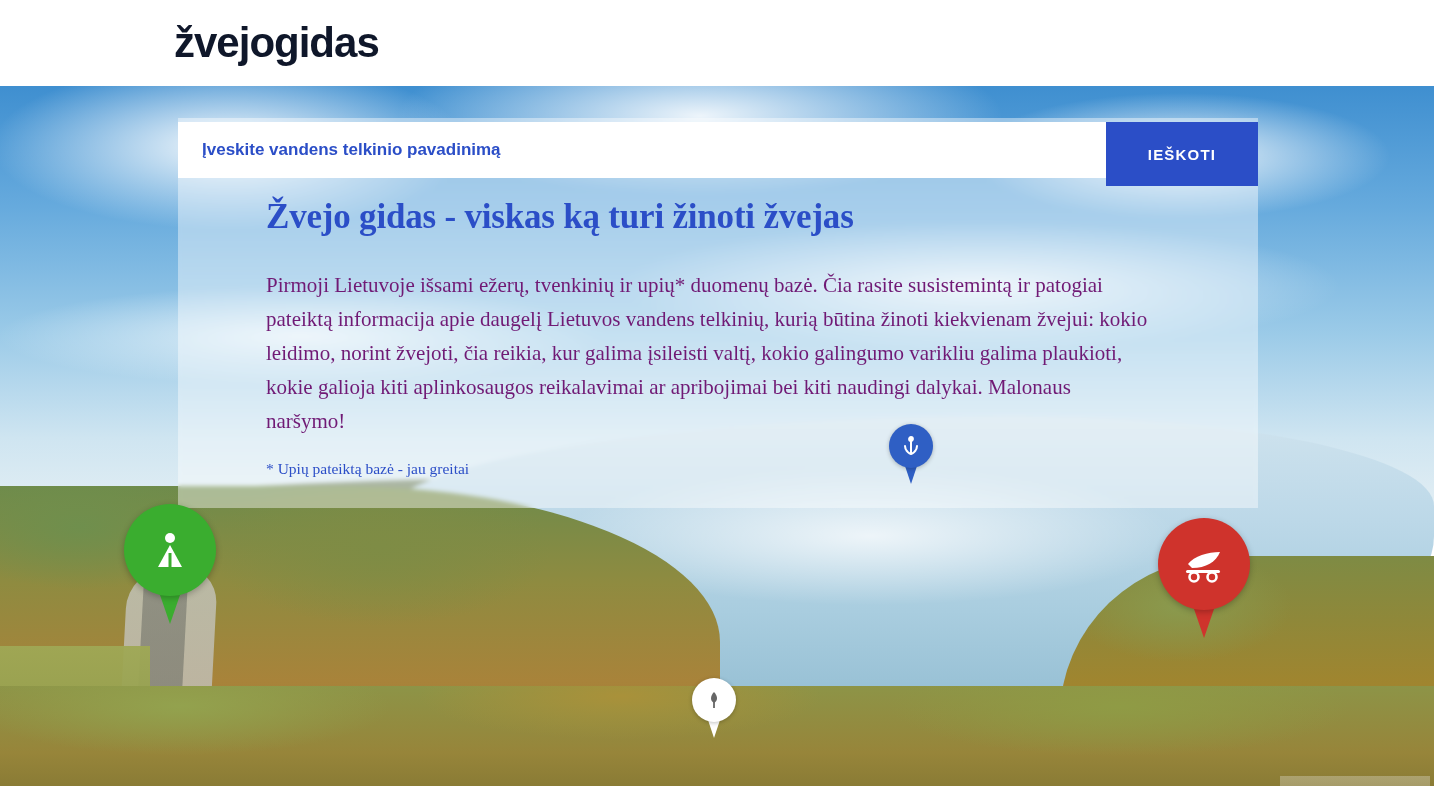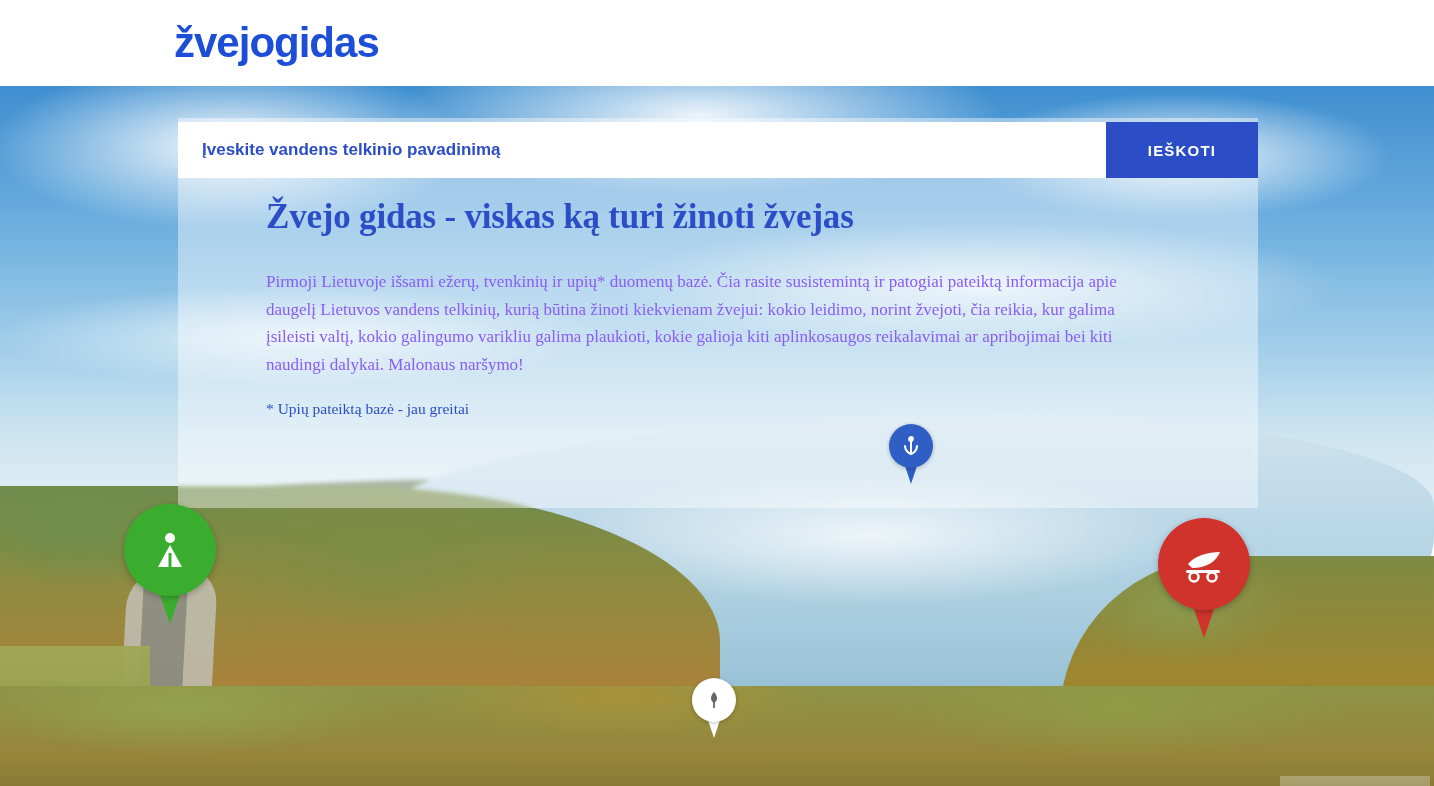--- a/index.html
+++ b/index.html
@@ -18,21 +18,21 @@
     width: 1434px; height: 86px;
     background: #ffffff;
     display: flex;
     align-items: center;
   }
   .logo {
     margin-left: 174px;
     font-size: 42px;
     font-weight: bold;
     letter-spacing: -1px;
-    color: #1d4ed8;
+    color: #0f172a;
     line-height: 1;
     white-space: nowrap;
     user-select: none;
   }
 
   
   .hero {
     position: absolute;
     top: 86px; left: 0;
     width: 1434px; height: 700px;
@@ -162,21 +162,21 @@
     outline: none;
     background: #ffffff;
     font-family: "Liberation Sans", sans-serif;
     font-size: 17px;
     font-weight: bold;
     color: #2b4ec7;
     padding: 1px 24px;
   }
   .search-input::placeholder { color: #2b4ec7; opacity: 1; font-weight: bold; }
   .search-btn {
-    width: 152px; height: 56px;
+    width: 152px; height: 64px;
     background: #2b4ec7;
     border: none;
     color: #ffffff;
     font-family: "Liberation Sans", sans-serif;
     font-size: 15px;
     font-weight: bold;
     letter-spacing: 1.2px;
     cursor: pointer;
   }
 
@@ -190,23 +190,23 @@
     margin: 0;
     font-size: 35px;
     font-weight: bold;
     color: #2b4ec7;
     letter-spacing: -0.2px;
     line-height: 1.2;
   }
   .hero-para {
     margin: 30px 0 0 0;
     width: 885px;
-    font-size: 17px;
+    font-size: 21px;
     line-height: 1.62;
-    color: #8b5cf6;
+    color: #701a75;
   }
   .hero-note {
     margin: 22px 0 0 0;
     font-size: 15.5px;
     color: #2b4ec7;
   }
 
   
   .pin {
     position: absolute;

